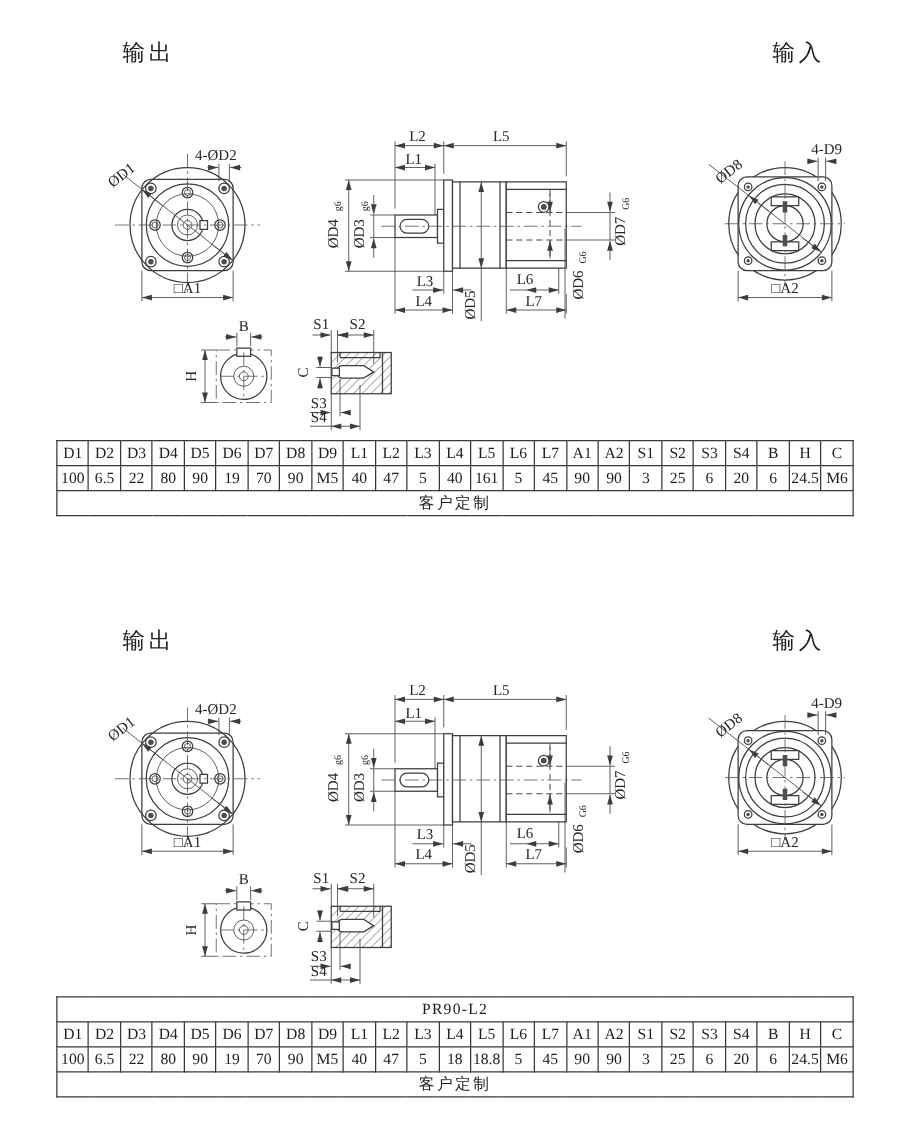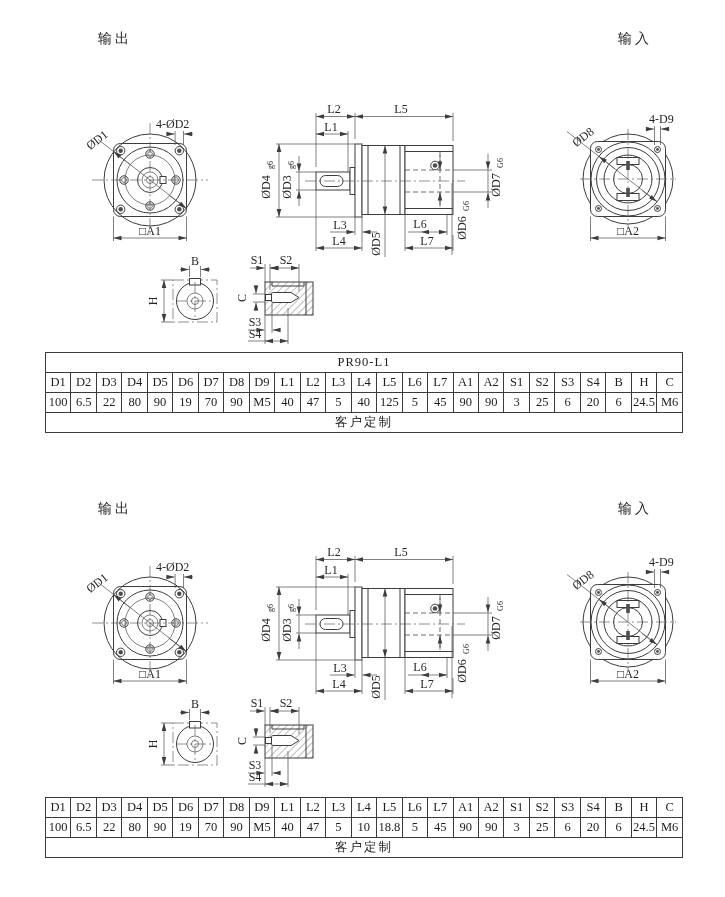--- a/index.html
+++ b/index.html
@@ -1,19 +1,19 @@
 <!DOCTYPE html>
 <html><head>
 <meta charset="utf-8">
 <style>
   html,body{margin:0;padding:0;background:#fff;}
   #sheet{position:relative;width:725px;height:897px;background:#ffffff;overflow:hidden;
          font-family:"Liberation Serif",serif;color:#1f1f1f;}
   section.panel{position:absolute;left:0;width:725px;}
-  .dir-label{position:absolute;top:30px;font-size:14px;letter-spacing:3px;color:#222;
+  .dir-label{position:absolute;top:30px;font-size:18px;letter-spacing:3px;color:#222;
              font-family:"Liberation Serif",serif;}
   .dir-out{left:98px;}
   .dir-in{left:618px;}
   .drawing{position:absolute;left:0;width:725px;height:250px;}
   .p1 .drawing{top:95px;}
   .p2 .drawing{top:68px;}
   
   table.dim-table{position:absolute;left:45px;width:638px;border-collapse:collapse;
        table-layout:fixed;background:#fff;border:1.6px solid #2e2e2e;}
   .p1 table.dim-table{top:352px;}
@@ -45,318 +45,20 @@
     </marker>
     <pattern id="hatch" width="5" height="5" patternUnits="userSpaceOnUse" patternTransform="rotate(45)">
       <line x1="0" y1="0" x2="0" y2="5" stroke="#5a5a5a" stroke-width="0.8"></line>
     </pattern>
   </defs>
 </svg>
 
 <div id="sheet">
 
   <section class="panel p1" style="top:0;height:450px;">
-    <div class="dir-label dir-out">输出</div>
-    <div class="dir-label dir-in">输入</div>
-    <div class="drawing">
-<svg viewBox="0 0 725 250" width="725" height="250">
-
-  <g>
-    <circle class="sv" cx="150" cy="85" r="46"></circle>
-    <rect class="sv" x="113.5" y="48.5" width="73" height="73" rx="7"></rect>
-    <circle class="sv" cx="150" cy="85" r="33"></circle>
-    <circle class="thin" cx="150" cy="85" r="25"></circle>
-    <circle class="sv" cx="150" cy="85" r="12.5"></circle>
-    <circle class="thin" cx="150" cy="85" r="8"></circle>
-    <circle class="thin" cx="150" cy="85" r="3.5"></circle>
-    <rect class="svf" x="160" y="81.5" width="6" height="7"></rect>
-
-    <g>
-      <circle class="sv" cx="120.7" cy="55.7" r="4.2"></circle>
-              <circle class="dk" cx="120.7" cy="55.7" r="2.2"></circle>
-      <circle class="sv" cx="179.3" cy="55.7" r="4.2"></circle>
-              <circle class="dk" cx="179.3" cy="55.7" r="2.2"></circle>
-      <circle class="sv" cx="120.7" cy="114.3" r="4.2"></circle>
-              <circle class="dk" cx="120.7" cy="114.3" r="2.2"></circle>
-      <circle class="sv" cx="179.3" cy="114.3" r="4.2"></circle>
-              <circle class="dk" cx="179.3" cy="114.3" r="2.2"></circle>
-    </g>
-    <g>
-      <circle class="sv" cx="124" cy="85" r="4.2"></circle>
-              <circle class="thin" cx="124" cy="85" r="2.4"></circle>
-      <circle class="sv" cx="176" cy="85" r="4.2"></circle>
-              <circle class="thin" cx="176" cy="85" r="2.4"></circle>
-      <circle class="sv" cx="150" cy="59" r="4.2"></circle>
-              <circle class="thin" cx="150" cy="59" r="2.4"></circle>
-      <circle class="sv" cx="150" cy="111" r="4.2"></circle>
-              <circle class="thin" cx="150" cy="111" r="2.4"></circle>
-    </g>
-    <line class="cl" x1="92" y1="85" x2="208" y2="85"></line>
-    <line class="cl" x1="150" y1="28" x2="150" y2="142"></line>
-
-    <line class="thin" x1="98" y1="44.3" x2="186.2" y2="113.3"></line>
-    <line class="thin" x1="130" y1="69.5" x2="113.7" y2="56.7" marker-end="url(#mE)"></line>
-    <line class="thin" x1="170" y1="101" x2="186.2" y2="113.3" marker-end="url(#mE)"></line>
-    <text class="dt" x="97" y="49" text-anchor="middle" transform="rotate(-38 97 45)">ØD1</text>
-
-    <text class="dt" x="156" y="33" text-anchor="start">4-ØD2</text>
-    <line class="thin" x1="175.1" y1="36" x2="175.1" y2="50"></line>
-    <line class="thin" x1="183.5" y1="36" x2="183.5" y2="50"></line>
-    <line class="thin" x1="166" y1="39" x2="174.5" y2="39" marker-end="url(#mE)"></line>
-    <line class="thin" x1="193" y1="39" x2="184.1" y2="39" marker-end="url(#mE)"></line>
-
-    <line class="thin" x1="113.5" y1="121.5" x2="113.5" y2="146"></line>
-    <line class="thin" x1="186.5" y1="121.5" x2="186.5" y2="146"></line>
-    <line class="thin" x1="113.5" y1="143" x2="186.5" y2="143" marker-start="url(#mS)" marker-end="url(#mE)"></line>
-    <text class="dt" x="150" y="139.5" text-anchor="middle">□A1</text>
-  </g>
-
-  <g>
-    <rect class="svf" x="316" y="77" width="34" height="18"></rect>
-    <rect class="svf" x="320" y="80.5" width="23" height="11" rx="5.5"></rect>
-    <rect class="svf" x="350" y="72.5" width="5" height="27"></rect>
-    <rect class="svf" x="355" y="49" width="7" height="73"></rect>
-    <rect class="svf" x="362" y="50.5" width="43" height="69"></rect>
-    <line class="sv" x1="368" y1="50.5" x2="368" y2="119.5"></line>
-    <line class="sv" x1="400" y1="50.5" x2="400" y2="119.5"></line>
-    <rect class="svf" x="405" y="50.5" width="48" height="69"></rect>
-    <line class="sv" x1="405" y1="56.5" x2="453" y2="56.5"></line>
-    <line class="sv" x1="405" y1="113.5" x2="453" y2="113.5"></line>
-    <circle class="sv" cx="435" cy="70.5" r="4.3"></circle>
-            <circle class="dk" cx="435" cy="70.5" r="2.3"></circle>
-    <line class="hid" x1="405" y1="75" x2="453" y2="75"></line>
-    <line class="hid" x1="405" y1="97" x2="453" y2="97"></line>
-    <line class="hid" x1="440" y1="57" x2="440" y2="113"></line>
-    <line class="cl" x1="305" y1="86" x2="465" y2="86"></line>
-
-    <line class="thin" x1="316" y1="72" x2="316" y2="18"></line>
-    <line class="thin" x1="355" y1="44" x2="355" y2="18"></line>
-    <line class="thin" x1="453" y1="46" x2="453" y2="18"></line>
-    <line class="thin" x1="316" y1="21.5" x2="355" y2="21.5" marker-start="url(#mS)" marker-end="url(#mE)"></line>
-    <text class="dt" x="334" y="18" text-anchor="middle">L2</text>
-    <line class="thin" x1="355" y1="21.5" x2="453" y2="21.5" marker-start="url(#mS)" marker-end="url(#mE)"></line>
-    <text class="dt" x="401" y="18" text-anchor="middle">L5</text>
-    <line class="thin" x1="348" y1="77" x2="348" y2="36"></line>
-    <line class="thin" x1="316" y1="39" x2="348" y2="39" marker-start="url(#mS)" marker-end="url(#mE)"></line>
-    <text class="dt" x="331" y="36" text-anchor="middle">L1</text>
-
-    <line class="thin" x1="355" y1="49" x2="276" y2="49"></line>
-    <line class="thin" x1="355" y1="122" x2="276" y2="122"></line>
-    <line class="thin" x1="279" y1="49" x2="279" y2="122" marker-start="url(#mS)" marker-end="url(#mE)"></line>
-    <text class="dt" x="270" y="92" text-anchor="middle" transform="rotate(-90 270 92)">ØD4</text>
-    <text class="dts" x="273" y="70" text-anchor="middle" transform="rotate(-90 273 70)">g6</text>
-    <line class="thin" x1="316" y1="77" x2="296" y2="77"></line>
-    <line class="thin" x1="316" y1="95" x2="296" y2="95"></line>
-    <line class="thin" x1="299" y1="77" x2="299" y2="95"></line>
-    <line class="thin" x1="299" y1="61" x2="299" y2="76.4" marker-end="url(#mE)"></line>
-    <line class="thin" x1="299" y1="111" x2="299" y2="95.6" marker-end="url(#mE)"></line>
-    <text class="dt" x="291" y="92" text-anchor="middle" transform="rotate(-90 291 92)">ØD3</text>
-    <text class="dts" x="294" y="70" text-anchor="middle" transform="rotate(-90 294 70)">g6</text>
-
-    <line class="thin" x1="355" y1="122" x2="355" y2="140"></line>
-    <line class="thin" x1="362" y1="122" x2="362" y2="140"></line>
-    <line class="thin" x1="330" y1="137" x2="354.5" y2="137" marker-end="url(#mE)"></line>
-    <line class="thin" x1="377" y1="137" x2="362.5" y2="137" marker-end="url(#mE)"></line>
-    <text class="dt" x="340" y="133.5" text-anchor="middle">L3</text>
-    <line class="thin" x1="316" y1="95" x2="316" y2="156"></line>
-    <line class="thin" x1="362" y1="140" x2="362" y2="156"></line>
-    <line class="thin" x1="316" y1="153" x2="362" y2="153" marker-start="url(#mS)" marker-end="url(#mE)"></line>
-    <text class="dt" x="339" y="149.5" text-anchor="middle">L4</text>
-
-    <line class="thin" x1="385" y1="50.5" x2="385" y2="119.5" marker-start="url(#mS)" marker-end="url(#mE)"></line>
-    <line class="thin" x1="385" y1="119.5" x2="385" y2="162"></line>
-    <text class="dt" x="380" y="149" text-anchor="middle" transform="rotate(-90 380 149)">ØD5</text>
-
-    <line class="thin" x1="447" y1="119.5" x2="447" y2="140"></line>
-    <line class="thin" x1="421" y1="137" x2="447" y2="137" marker-start="url(#mS)" marker-end="url(#mE)"></line>
-    <line class="thin" x1="408" y1="137" x2="421" y2="137"></line>
-    <text class="dt" x="420" y="132.5" text-anchor="middle">L6</text>
-    <line class="thin" x1="405" y1="119.5" x2="405" y2="156"></line>
-    <line class="thin" x1="453" y1="140" x2="453" y2="156"></line>
-    <line class="thin" x1="405" y1="153" x2="453" y2="153" marker-start="url(#mS)" marker-end="url(#mE)"></line>
-    <text class="dt" x="427" y="149.5" text-anchor="middle">L7</text>
-
-    <line class="thin" x1="440" y1="60" x2="440" y2="74.4" marker-end="url(#mE)"></line>
-    <line class="thin" x1="440" y1="112" x2="440" y2="97.6" marker-end="url(#mE)"></line>
-    <line class="thin" x1="452" y1="88" x2="452" y2="160"></line>
-    <text class="dt" x="466" y="133" text-anchor="middle" transform="rotate(-90 466 133)">ØD6</text>
-    <text class="dts" x="469" y="111" text-anchor="middle" transform="rotate(-90 469 111)">G6</text>
-
-    <line class="thin" x1="453" y1="75" x2="492" y2="75"></line>
-    <line class="thin" x1="453" y1="97" x2="492" y2="97"></line>
-    <line class="thin" x1="488" y1="75" x2="488" y2="97"></line>
-    <line class="thin" x1="488" y1="59" x2="488" y2="74.4" marker-end="url(#mE)"></line>
-    <line class="thin" x1="488" y1="113" x2="488" y2="97.6" marker-end="url(#mE)"></line>
-    <text class="dt" x="500" y="90" text-anchor="middle" transform="rotate(-90 500 90)">ØD7</text>
-    <text class="dts" x="503" y="68" text-anchor="middle" transform="rotate(-90 503 68)">G6</text>
-  </g>
-
-  <g>
-    <circle class="sv" cx="628" cy="84" r="45"></circle>
-    <rect class="svf" x="590.5" y="46.5" width="75" height="75" rx="7"></rect>
-    <circle class="sv" cx="628" cy="84" r="37"></circle>
-    <circle class="sv" cx="628" cy="84" r="31.5"></circle>
-    <circle class="sv" cx="628" cy="84" r="24"></circle>
-    <rect class="svf" x="617" y="62.5" width="22" height="7"></rect>
-    <rect class="svf" x="617" y="98.5" width="22" height="7"></rect>
-    <circle class="sv" cx="628" cy="84" r="14.5"></circle>
-    <rect class="dk" x="626.2" y="66" width="3.6" height="9"></rect>
-    <rect class="dk" x="626.2" y="93" width="3.6" height="9"></rect>
-    <g>
-      <circle class="sv" cx="598.5" cy="54.5" r="3"></circle>
-              <circle class="dk" cx="598.5" cy="54.5" r="1.4"></circle>
-      <circle class="sv" cx="657.5" cy="54.5" r="3"></circle>
-              <circle class="dk" cx="657.5" cy="54.5" r="1.4"></circle>
-      <circle class="sv" cx="598.5" cy="113.5" r="3"></circle>
-              <circle class="dk" cx="598.5" cy="113.5" r="1.4"></circle>
-      <circle class="sv" cx="657.5" cy="113.5" r="3"></circle>
-              <circle class="dk" cx="657.5" cy="113.5" r="1.4"></circle>
-    </g>
-    <line class="cl" x1="580" y1="84" x2="676" y2="84"></line>
-    <line class="cl" x1="628" y1="34" x2="628" y2="134"></line>
-
-    <line class="thin" x1="567" y1="36.5" x2="657.2" y2="106.8"></line>
-    <line class="thin" x1="615" y1="74" x2="599.2" y2="61.6" marker-end="url(#mE)"></line>
-    <line class="thin" x1="642" y1="95.5" x2="656.8" y2="106.5" marker-end="url(#mE)"></line>
-    <text class="dt" x="583" y="46" text-anchor="middle" transform="rotate(-38 583 42)">ØD8</text>
-
-    <text class="dt" x="649" y="28" text-anchor="start">4-D9</text>
-    <line class="thin" x1="654.5" y1="31" x2="654.5" y2="50"></line>
-    <line class="thin" x1="660.5" y1="31" x2="660.5" y2="50"></line>
-    <line class="thin" x1="646" y1="34" x2="653.9" y2="34" marker-end="url(#mE)"></line>
-    <line class="thin" x1="669" y1="34" x2="661.1" y2="34" marker-end="url(#mE)"></line>
-
-    <line class="thin" x1="590.5" y1="121.5" x2="590.5" y2="146"></line>
-    <line class="thin" x1="665.5" y1="121.5" x2="665.5" y2="146"></line>
-    <line class="thin" x1="590.5" y1="143" x2="665.5" y2="143" marker-start="url(#mS)" marker-end="url(#mE)"></line>
-    <text class="dt" x="628" y="139.5" text-anchor="middle">□A2</text>
-  </g>
-
-  <g>
-    <rect class="cl" x="173" y="185" width="44" height="42"></rect>
-    <circle class="svf" cx="195" cy="206" r="18.5"></circle>
-    <rect class="svf" x="189.5" y="183.5" width="11" height="6.5"></rect>
-    <circle class="thin" cx="195" cy="206" r="8"></circle>
-    <circle class="thin" cx="195" cy="206" r="3.5"></circle>
-    <line class="cl" x1="176" y1="206" x2="214" y2="206"></line>
-    <line class="cl" x1="195" y1="187" x2="195" y2="225"></line>
-    <line class="thin" x1="189.5" y1="182" x2="189.5" y2="171"></line>
-    <line class="thin" x1="200.5" y1="182" x2="200.5" y2="171"></line>
-    <line class="thin" x1="180" y1="174.5" x2="188.9" y2="174.5" marker-end="url(#mE)"></line>
-    <line class="thin" x1="210" y1="174.5" x2="201.1" y2="174.5" marker-end="url(#mE)"></line>
-    <text class="dt" x="195" y="169.5" text-anchor="middle">B</text>
-    <line class="thin" x1="173" y1="185" x2="161" y2="185"></line>
-    <line class="thin" x1="173" y1="227" x2="161" y2="227"></line>
-    <line class="thin" x1="164" y1="185" x2="164" y2="227" marker-start="url(#mS)" marker-end="url(#mE)"></line>
-    <text class="dt" x="157" y="206" text-anchor="middle" transform="rotate(-90 157 206)">H</text>
-  </g>
-
-  <g>
-    <rect x="265" y="187" width="48" height="33" fill="url(#hatch)" stroke="#3d3d3d" stroke-width="1"></rect>
-    <line class="sv" x1="272" y1="191" x2="304" y2="191"></line>
-    <line class="sv" x1="272" y1="187" x2="272" y2="191"></line>
-    <line class="sv" x1="304" y1="187" x2="304" y2="191"></line>
-    <line class="sv" x1="306" y1="187" x2="306" y2="220"></line>
-    <path class="svf" d="M274,197.5 h17 l8,5 l-8,5 h-17 a5,5 0 0 1 0,-10 z"></path>
-    <rect class="svf" x="265.5" y="199.5" width="6" height="6"></rect>
-
-    <line class="thin" x1="265" y1="199" x2="253" y2="199"></line>
-    <line class="thin" x1="265" y1="207" x2="253" y2="207"></line>
-    <line class="thin" x1="256" y1="190" x2="256" y2="198.4" marker-end="url(#mE)"></line>
-    <line class="thin" x1="256" y1="216" x2="256" y2="207.6" marker-end="url(#mE)"></line>
-    <text class="dt" x="246" y="203" text-anchor="middle" transform="rotate(-90 246 203)">C</text>
-
-    <line class="thin" x1="265" y1="187" x2="265" y2="169"></line>
-    <line class="thin" x1="270" y1="195" x2="270" y2="169"></line>
-    <line class="thin" x1="299" y1="196" x2="299" y2="169"></line>
-    <line class="thin" x1="250" y1="173" x2="264.4" y2="173" marker-end="url(#mE)"></line>
-    <line class="thin" x1="276" y1="173" x2="270.6" y2="173" marker-end="url(#mE)"></line>
-    <line class="thin" x1="270" y1="173" x2="299" y2="173" marker-start="url(#mS)" marker-end="url(#mE)"></line>
-    <text class="dt" x="257" y="168.5" text-anchor="middle">S1</text>
-    <text class="dt" x="286" y="168.5" text-anchor="middle">S2</text>
-
-    <line class="thin" x1="265" y1="220" x2="265" y2="249"></line>
-    <line class="thin" x1="272" y1="208" x2="272" y2="238"></line>
-    <line class="thin" x1="288" y1="213" x2="288" y2="249"></line>
-    <line class="thin" x1="248" y1="235" x2="264.4" y2="235" marker-end="url(#mE)"></line>
-    <line class="thin" x1="280" y1="235" x2="272.6" y2="235" marker-end="url(#mE)"></line>
-    <text class="dt" x="255" y="231" text-anchor="middle">S3</text>
-    <line class="thin" x1="248" y1="246" x2="265" y2="246"></line>
-    <line class="thin" x1="265" y1="246" x2="288" y2="246" marker-start="url(#mS)" marker-end="url(#mE)"></line>
-    <text class="dt" x="255" y="242.5" text-anchor="middle">S4</text>
-  </g>
-</svg>
-</div>
-    <table class="dim-table">
-      <tbody>
-        <tr>
-          <td class="t-title" colspan="25">PR90-L1</td>
-        </tr>
-        <tr>
-            <td>D1</td>
-            <td>D2</td>
-            <td>D3</td>
-            <td>D4</td>
-            <td>D5</td>
-            <td>D6</td>
-            <td>D7</td>
-            <td>D8</td>
-            <td>D9</td>
-            <td>L1</td>
-            <td>L2</td>
-            <td>L3</td>
-            <td>L4</td>
-            <td>L5</td>
-            <td>L6</td>
-            <td>L7</td>
-            <td>A1</td>
-            <td>A2</td>
-            <td>S1</td>
-            <td>S2</td>
-            <td>S3</td>
-            <td>S4</td>
-            <td>B</td>
-            <td>H</td>
-            <td>C</td>
-          </tr>
-        <tr>
-            <td>100</td>
-            <td>6.5</td>
-            <td>22</td>
-            <td>80</td>
-            <td>90</td>
-            <td>19</td>
-            <td>70</td>
-            <td>90</td>
-            <td>M5</td>
-            <td>40</td>
-            <td>47</td>
-            <td>5</td>
-            <td>40</td>
-            <td>125</td>
-            <td>5</td>
-            <td>45</td>
-            <td>90</td>
-            <td>90</td>
-            <td>3</td>
-            <td>25</td>
-            <td>6</td>
-            <td>20</td>
-            <td>6</td>
-            <td>24.5</td>
-            <td>M6</td>
-          </tr>
-        <tr>
-          <td class="t-note" colspan="25">客户定制</td>
-        </tr>
-      </tbody>
-    </table>
-  </section>
-
-  <section class="panel p2" style="top:470px;height:427px;">
     <div class="dir-label dir-out">输出</div>
     <div class="dir-label dir-in">输入</div>
     <div class="drawing">
 <svg viewBox="0 0 725 250" width="725" height="250">
 
   <g>
     <circle class="sv" cx="150" cy="85" r="46"></circle>
     <rect class="sv" x="113.5" y="48.5" width="73" height="73" rx="7"></rect>
     <circle class="sv" cx="150" cy="85" r="33"></circle>
     <circle class="thin" cx="150" cy="85" r="25"></circle>
@@ -616,34 +318,332 @@
             <td>22</td>
             <td>80</td>
             <td>90</td>
             <td>19</td>
             <td>70</td>
             <td>90</td>
             <td>M5</td>
             <td>40</td>
             <td>47</td>
             <td>5</td>
-            <td>10</td>
-            <td>18.8</td>
+            <td>40</td>
+            <td>161</td>
             <td>5</td>
             <td>45</td>
             <td>90</td>
             <td>90</td>
             <td>3</td>
             <td>25</td>
             <td>6</td>
             <td>20</td>
             <td>6</td>
             <td>24.5</td>
             <td>M6</td>
           </tr>
         <tr>
           <td class="t-note" colspan="25">客户定制</td>
         </tr>
       </tbody>
     </table>
   </section>
 
+  <section class="panel p2" style="top:470px;height:427px;">
+    <div class="dir-label dir-out">输出</div>
+    <div class="dir-label dir-in">输入</div>
+    <div class="drawing">
+<svg viewBox="0 0 725 250" width="725" height="250">
+
+  <g>
+    <circle class="sv" cx="150" cy="85" r="46"></circle>
+    <rect class="sv" x="113.5" y="48.5" width="73" height="73" rx="7"></rect>
+    <circle class="sv" cx="150" cy="85" r="33"></circle>
+    <circle class="thin" cx="150" cy="85" r="25"></circle>
+    <circle class="sv" cx="150" cy="85" r="12.5"></circle>
+    <circle class="thin" cx="150" cy="85" r="8"></circle>
+    <circle class="thin" cx="150" cy="85" r="3.5"></circle>
+    <rect class="svf" x="160" y="81.5" width="6" height="7"></rect>
+
+    <g>
+      <circle class="sv" cx="120.7" cy="55.7" r="4.2"></circle>
+              <circle class="dk" cx="120.7" cy="55.7" r="2.2"></circle>
+      <circle class="sv" cx="179.3" cy="55.7" r="4.2"></circle>
+              <circle class="dk" cx="179.3" cy="55.7" r="2.2"></circle>
+      <circle class="sv" cx="120.7" cy="114.3" r="4.2"></circle>
+              <circle class="dk" cx="120.7" cy="114.3" r="2.2"></circle>
+      <circle class="sv" cx="179.3" cy="114.3" r="4.2"></circle>
+              <circle class="dk" cx="179.3" cy="114.3" r="2.2"></circle>
+    </g>
+    <g>
+      <circle class="sv" cx="124" cy="85" r="4.2"></circle>
+              <circle class="thin" cx="124" cy="85" r="2.4"></circle>
+      <circle class="sv" cx="176" cy="85" r="4.2"></circle>
+              <circle class="thin" cx="176" cy="85" r="2.4"></circle>
+      <circle class="sv" cx="150" cy="59" r="4.2"></circle>
+              <circle class="thin" cx="150" cy="59" r="2.4"></circle>
+      <circle class="sv" cx="150" cy="111" r="4.2"></circle>
+              <circle class="thin" cx="150" cy="111" r="2.4"></circle>
+    </g>
+    <line class="cl" x1="92" y1="85" x2="208" y2="85"></line>
+    <line class="cl" x1="150" y1="28" x2="150" y2="142"></line>
+
+    <line class="thin" x1="98" y1="44.3" x2="186.2" y2="113.3"></line>
+    <line class="thin" x1="130" y1="69.5" x2="113.7" y2="56.7" marker-end="url(#mE)"></line>
+    <line class="thin" x1="170" y1="101" x2="186.2" y2="113.3" marker-end="url(#mE)"></line>
+    <text class="dt" x="97" y="49" text-anchor="middle" transform="rotate(-38 97 45)">ØD1</text>
+
+    <text class="dt" x="156" y="33" text-anchor="start">4-ØD2</text>
+    <line class="thin" x1="175.1" y1="36" x2="175.1" y2="50"></line>
+    <line class="thin" x1="183.5" y1="36" x2="183.5" y2="50"></line>
+    <line class="thin" x1="166" y1="39" x2="174.5" y2="39" marker-end="url(#mE)"></line>
+    <line class="thin" x1="193" y1="39" x2="184.1" y2="39" marker-end="url(#mE)"></line>
+
+    <line class="thin" x1="113.5" y1="121.5" x2="113.5" y2="146"></line>
+    <line class="thin" x1="186.5" y1="121.5" x2="186.5" y2="146"></line>
+    <line class="thin" x1="113.5" y1="143" x2="186.5" y2="143" marker-start="url(#mS)" marker-end="url(#mE)"></line>
+    <text class="dt" x="150" y="139.5" text-anchor="middle">□A1</text>
+  </g>
+
+  <g>
+    <rect class="svf" x="316" y="77" width="34" height="18"></rect>
+    <rect class="svf" x="320" y="80.5" width="23" height="11" rx="5.5"></rect>
+    <rect class="svf" x="350" y="72.5" width="5" height="27"></rect>
+    <rect class="svf" x="355" y="49" width="7" height="73"></rect>
+    <rect class="svf" x="362" y="50.5" width="43" height="69"></rect>
+    <line class="sv" x1="368" y1="50.5" x2="368" y2="119.5"></line>
+    <line class="sv" x1="400" y1="50.5" x2="400" y2="119.5"></line>
+    <rect class="svf" x="405" y="50.5" width="48" height="69"></rect>
+    <line class="sv" x1="405" y1="56.5" x2="453" y2="56.5"></line>
+    <line class="sv" x1="405" y1="113.5" x2="453" y2="113.5"></line>
+    <circle class="sv" cx="435" cy="70.5" r="4.3"></circle>
+            <circle class="dk" cx="435" cy="70.5" r="2.3"></circle>
+    <line class="hid" x1="405" y1="75" x2="453" y2="75"></line>
+    <line class="hid" x1="405" y1="97" x2="453" y2="97"></line>
+    <line class="hid" x1="440" y1="57" x2="440" y2="113"></line>
+    <line class="cl" x1="305" y1="86" x2="465" y2="86"></line>
+
+    <line class="thin" x1="316" y1="72" x2="316" y2="18"></line>
+    <line class="thin" x1="355" y1="44" x2="355" y2="18"></line>
+    <line class="thin" x1="453" y1="46" x2="453" y2="18"></line>
+    <line class="thin" x1="316" y1="21.5" x2="355" y2="21.5" marker-start="url(#mS)" marker-end="url(#mE)"></line>
+    <text class="dt" x="334" y="18" text-anchor="middle">L2</text>
+    <line class="thin" x1="355" y1="21.5" x2="453" y2="21.5" marker-start="url(#mS)" marker-end="url(#mE)"></line>
+    <text class="dt" x="401" y="18" text-anchor="middle">L5</text>
+    <line class="thin" x1="348" y1="77" x2="348" y2="36"></line>
+    <line class="thin" x1="316" y1="39" x2="348" y2="39" marker-start="url(#mS)" marker-end="url(#mE)"></line>
+    <text class="dt" x="331" y="36" text-anchor="middle">L1</text>
+
+    <line class="thin" x1="355" y1="49" x2="276" y2="49"></line>
+    <line class="thin" x1="355" y1="122" x2="276" y2="122"></line>
+    <line class="thin" x1="279" y1="49" x2="279" y2="122" marker-start="url(#mS)" marker-end="url(#mE)"></line>
+    <text class="dt" x="270" y="92" text-anchor="middle" transform="rotate(-90 270 92)">ØD4</text>
+    <text class="dts" x="273" y="70" text-anchor="middle" transform="rotate(-90 273 70)">g6</text>
+    <line class="thin" x1="316" y1="77" x2="296" y2="77"></line>
+    <line class="thin" x1="316" y1="95" x2="296" y2="95"></line>
+    <line class="thin" x1="299" y1="77" x2="299" y2="95"></line>
+    <line class="thin" x1="299" y1="61" x2="299" y2="76.4" marker-end="url(#mE)"></line>
+    <line class="thin" x1="299" y1="111" x2="299" y2="95.6" marker-end="url(#mE)"></line>
+    <text class="dt" x="291" y="92" text-anchor="middle" transform="rotate(-90 291 92)">ØD3</text>
+    <text class="dts" x="294" y="70" text-anchor="middle" transform="rotate(-90 294 70)">g6</text>
+
+    <line class="thin" x1="355" y1="122" x2="355" y2="140"></line>
+    <line class="thin" x1="362" y1="122" x2="362" y2="140"></line>
+    <line class="thin" x1="330" y1="137" x2="354.5" y2="137" marker-end="url(#mE)"></line>
+    <line class="thin" x1="377" y1="137" x2="362.5" y2="137" marker-end="url(#mE)"></line>
+    <text class="dt" x="340" y="133.5" text-anchor="middle">L3</text>
+    <line class="thin" x1="316" y1="95" x2="316" y2="156"></line>
+    <line class="thin" x1="362" y1="140" x2="362" y2="156"></line>
+    <line class="thin" x1="316" y1="153" x2="362" y2="153" marker-start="url(#mS)" marker-end="url(#mE)"></line>
+    <text class="dt" x="339" y="149.5" text-anchor="middle">L4</text>
+
+    <line class="thin" x1="385" y1="50.5" x2="385" y2="119.5" marker-start="url(#mS)" marker-end="url(#mE)"></line>
+    <line class="thin" x1="385" y1="119.5" x2="385" y2="162"></line>
+    <text class="dt" x="380" y="149" text-anchor="middle" transform="rotate(-90 380 149)">ØD5</text>
+
+    <line class="thin" x1="447" y1="119.5" x2="447" y2="140"></line>
+    <line class="thin" x1="421" y1="137" x2="447" y2="137" marker-start="url(#mS)" marker-end="url(#mE)"></line>
+    <line class="thin" x1="408" y1="137" x2="421" y2="137"></line>
+    <text class="dt" x="420" y="132.5" text-anchor="middle">L6</text>
+    <line class="thin" x1="405" y1="119.5" x2="405" y2="156"></line>
+    <line class="thin" x1="453" y1="140" x2="453" y2="156"></line>
+    <line class="thin" x1="405" y1="153" x2="453" y2="153" marker-start="url(#mS)" marker-end="url(#mE)"></line>
+    <text class="dt" x="427" y="149.5" text-anchor="middle">L7</text>
+
+    <line class="thin" x1="440" y1="60" x2="440" y2="74.4" marker-end="url(#mE)"></line>
+    <line class="thin" x1="440" y1="112" x2="440" y2="97.6" marker-end="url(#mE)"></line>
+    <line class="thin" x1="452" y1="88" x2="452" y2="160"></line>
+    <text class="dt" x="466" y="133" text-anchor="middle" transform="rotate(-90 466 133)">ØD6</text>
+    <text class="dts" x="469" y="111" text-anchor="middle" transform="rotate(-90 469 111)">G6</text>
+
+    <line class="thin" x1="453" y1="75" x2="492" y2="75"></line>
+    <line class="thin" x1="453" y1="97" x2="492" y2="97"></line>
+    <line class="thin" x1="488" y1="75" x2="488" y2="97"></line>
+    <line class="thin" x1="488" y1="59" x2="488" y2="74.4" marker-end="url(#mE)"></line>
+    <line class="thin" x1="488" y1="113" x2="488" y2="97.6" marker-end="url(#mE)"></line>
+    <text class="dt" x="500" y="90" text-anchor="middle" transform="rotate(-90 500 90)">ØD7</text>
+    <text class="dts" x="503" y="68" text-anchor="middle" transform="rotate(-90 503 68)">G6</text>
+  </g>
+
+  <g>
+    <circle class="sv" cx="628" cy="84" r="45"></circle>
+    <rect class="svf" x="590.5" y="46.5" width="75" height="75" rx="7"></rect>
+    <circle class="sv" cx="628" cy="84" r="37"></circle>
+    <circle class="sv" cx="628" cy="84" r="31.5"></circle>
+    <circle class="sv" cx="628" cy="84" r="24"></circle>
+    <rect class="svf" x="617" y="62.5" width="22" height="7"></rect>
+    <rect class="svf" x="617" y="98.5" width="22" height="7"></rect>
+    <circle class="sv" cx="628" cy="84" r="14.5"></circle>
+    <rect class="dk" x="626.2" y="66" width="3.6" height="9"></rect>
+    <rect class="dk" x="626.2" y="93" width="3.6" height="9"></rect>
+    <g>
+      <circle class="sv" cx="598.5" cy="54.5" r="3"></circle>
+              <circle class="dk" cx="598.5" cy="54.5" r="1.4"></circle>
+      <circle class="sv" cx="657.5" cy="54.5" r="3"></circle>
+              <circle class="dk" cx="657.5" cy="54.5" r="1.4"></circle>
+      <circle class="sv" cx="598.5" cy="113.5" r="3"></circle>
+              <circle class="dk" cx="598.5" cy="113.5" r="1.4"></circle>
+      <circle class="sv" cx="657.5" cy="113.5" r="3"></circle>
+              <circle class="dk" cx="657.5" cy="113.5" r="1.4"></circle>
+    </g>
+    <line class="cl" x1="580" y1="84" x2="676" y2="84"></line>
+    <line class="cl" x1="628" y1="34" x2="628" y2="134"></line>
+
+    <line class="thin" x1="567" y1="36.5" x2="657.2" y2="106.8"></line>
+    <line class="thin" x1="615" y1="74" x2="599.2" y2="61.6" marker-end="url(#mE)"></line>
+    <line class="thin" x1="642" y1="95.5" x2="656.8" y2="106.5" marker-end="url(#mE)"></line>
+    <text class="dt" x="583" y="46" text-anchor="middle" transform="rotate(-38 583 42)">ØD8</text>
+
+    <text class="dt" x="649" y="28" text-anchor="start">4-D9</text>
+    <line class="thin" x1="654.5" y1="31" x2="654.5" y2="50"></line>
+    <line class="thin" x1="660.5" y1="31" x2="660.5" y2="50"></line>
+    <line class="thin" x1="646" y1="34" x2="653.9" y2="34" marker-end="url(#mE)"></line>
+    <line class="thin" x1="669" y1="34" x2="661.1" y2="34" marker-end="url(#mE)"></line>
+
+    <line class="thin" x1="590.5" y1="121.5" x2="590.5" y2="146"></line>
+    <line class="thin" x1="665.5" y1="121.5" x2="665.5" y2="146"></line>
+    <line class="thin" x1="590.5" y1="143" x2="665.5" y2="143" marker-start="url(#mS)" marker-end="url(#mE)"></line>
+    <text class="dt" x="628" y="139.5" text-anchor="middle">□A2</text>
+  </g>
+
+  <g>
+    <rect class="cl" x="173" y="185" width="44" height="42"></rect>
+    <circle class="svf" cx="195" cy="206" r="18.5"></circle>
+    <rect class="svf" x="189.5" y="183.5" width="11" height="6.5"></rect>
+    <circle class="thin" cx="195" cy="206" r="8"></circle>
+    <circle class="thin" cx="195" cy="206" r="3.5"></circle>
+    <line class="cl" x1="176" y1="206" x2="214" y2="206"></line>
+    <line class="cl" x1="195" y1="187" x2="195" y2="225"></line>
+    <line class="thin" x1="189.5" y1="182" x2="189.5" y2="171"></line>
+    <line class="thin" x1="200.5" y1="182" x2="200.5" y2="171"></line>
+    <line class="thin" x1="180" y1="174.5" x2="188.9" y2="174.5" marker-end="url(#mE)"></line>
+    <line class="thin" x1="210" y1="174.5" x2="201.1" y2="174.5" marker-end="url(#mE)"></line>
+    <text class="dt" x="195" y="169.5" text-anchor="middle">B</text>
+    <line class="thin" x1="173" y1="185" x2="161" y2="185"></line>
+    <line class="thin" x1="173" y1="227" x2="161" y2="227"></line>
+    <line class="thin" x1="164" y1="185" x2="164" y2="227" marker-start="url(#mS)" marker-end="url(#mE)"></line>
+    <text class="dt" x="157" y="206" text-anchor="middle" transform="rotate(-90 157 206)">H</text>
+  </g>
+
+  <g>
+    <rect x="265" y="187" width="48" height="33" fill="url(#hatch)" stroke="#3d3d3d" stroke-width="1"></rect>
+    <line class="sv" x1="272" y1="191" x2="304" y2="191"></line>
+    <line class="sv" x1="272" y1="187" x2="272" y2="191"></line>
+    <line class="sv" x1="304" y1="187" x2="304" y2="191"></line>
+    <line class="sv" x1="306" y1="187" x2="306" y2="220"></line>
+    <path class="svf" d="M274,197.5 h17 l8,5 l-8,5 h-17 a5,5 0 0 1 0,-10 z"></path>
+    <rect class="svf" x="265.5" y="199.5" width="6" height="6"></rect>
+
+    <line class="thin" x1="265" y1="199" x2="253" y2="199"></line>
+    <line class="thin" x1="265" y1="207" x2="253" y2="207"></line>
+    <line class="thin" x1="256" y1="190" x2="256" y2="198.4" marker-end="url(#mE)"></line>
+    <line class="thin" x1="256" y1="216" x2="256" y2="207.6" marker-end="url(#mE)"></line>
+    <text class="dt" x="246" y="203" text-anchor="middle" transform="rotate(-90 246 203)">C</text>
+
+    <line class="thin" x1="265" y1="187" x2="265" y2="169"></line>
+    <line class="thin" x1="270" y1="195" x2="270" y2="169"></line>
+    <line class="thin" x1="299" y1="196" x2="299" y2="169"></line>
+    <line class="thin" x1="250" y1="173" x2="264.4" y2="173" marker-end="url(#mE)"></line>
+    <line class="thin" x1="276" y1="173" x2="270.6" y2="173" marker-end="url(#mE)"></line>
+    <line class="thin" x1="270" y1="173" x2="299" y2="173" marker-start="url(#mS)" marker-end="url(#mE)"></line>
+    <text class="dt" x="257" y="168.5" text-anchor="middle">S1</text>
+    <text class="dt" x="286" y="168.5" text-anchor="middle">S2</text>
+
+    <line class="thin" x1="265" y1="220" x2="265" y2="249"></line>
+    <line class="thin" x1="272" y1="208" x2="272" y2="238"></line>
+    <line class="thin" x1="288" y1="213" x2="288" y2="249"></line>
+    <line class="thin" x1="248" y1="235" x2="264.4" y2="235" marker-end="url(#mE)"></line>
+    <line class="thin" x1="280" y1="235" x2="272.6" y2="235" marker-end="url(#mE)"></line>
+    <text class="dt" x="255" y="231" text-anchor="middle">S3</text>
+    <line class="thin" x1="248" y1="246" x2="265" y2="246"></line>
+    <line class="thin" x1="265" y1="246" x2="288" y2="246" marker-start="url(#mS)" marker-end="url(#mE)"></line>
+    <text class="dt" x="255" y="242.5" text-anchor="middle">S4</text>
+  </g>
+</svg>
 </div>
+    <table class="dim-table">
+      <tbody>
+        <tr>
+          <td class="t-title" colspan="25">PR90-L2</td>
+        </tr>
+        <tr>
+            <td>D1</td>
+            <td>D2</td>
+            <td>D3</td>
+            <td>D4</td>
+            <td>D5</td>
+            <td>D6</td>
+            <td>D7</td>
+            <td>D8</td>
+            <td>D9</td>
+            <td>L1</td>
+            <td>L2</td>
+            <td>L3</td>
+            <td>L4</td>
+            <td>L5</td>
+            <td>L6</td>
+            <td>L7</td>
+            <td>A1</td>
+            <td>A2</td>
+            <td>S1</td>
+            <td>S2</td>
+            <td>S3</td>
+            <td>S4</td>
+            <td>B</td>
+            <td>H</td>
+            <td>C</td>
+          </tr>
+        <tr>
+            <td>100</td>
+            <td>6.5</td>
+            <td>22</td>
+            <td>80</td>
+            <td>90</td>
+            <td>19</td>
+            <td>70</td>
+            <td>90</td>
+            <td>M5</td>
+            <td>40</td>
+            <td>47</td>
+            <td>5</td>
+            <td>18</td>
+            <td>18.8</td>
+            <td>5</td>
+            <td>45</td>
+            <td>90</td>
+            <td>90</td>
+            <td>3</td>
+            <td>25</td>
+            <td>6</td>
+            <td>20</td>
+            <td>6</td>
+            <td>24.5</td>
+            <td>M6</td>
+          </tr>
+        <tr>
+          <td class="t-note" colspan="25">客户定制</td>
+        </tr>
+      </tbody>
+    </table>
+  </section>
+
+</div>
 
 </body></html>

